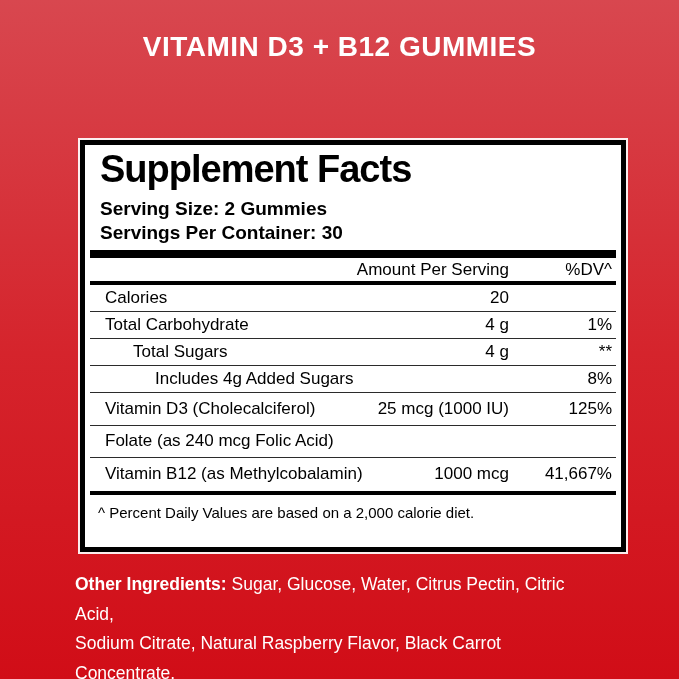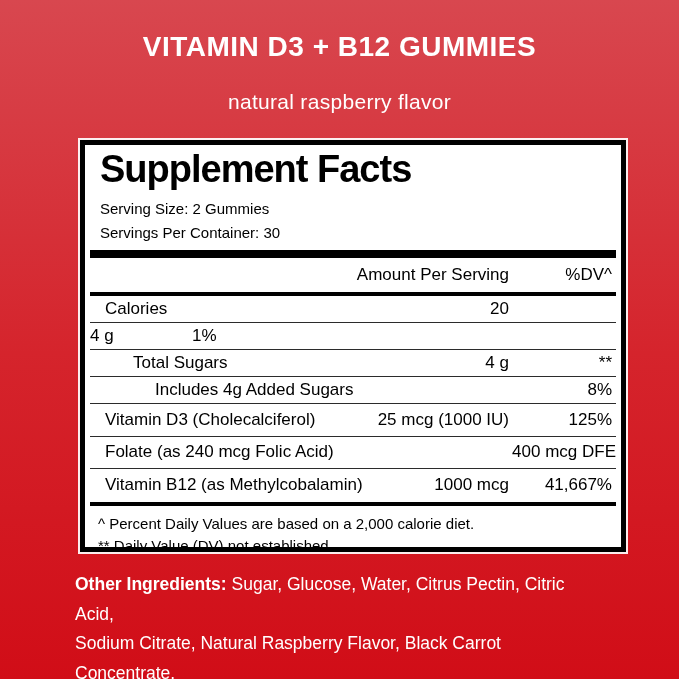--- a/index.html
+++ b/index.html
@@ -49,27 +49,27 @@
   .inner { margin: 0 5px; }
 
   .sf-title {
     margin: 3px 0 0 15px;
     font-size: 38px;
     line-height: 42px;
     font-weight: 900;
     letter-spacing: -1px;
   }
   .serving-block { margin: 7px 0 0 15px; }
-  .serving-line { font-size: 15px; line-height: 24px; font-weight: 400; }
+  .serving-line { font-size: 19px; line-height: 24px; font-weight: 700; }
 
   .bar-thick { margin-top: 5px; height: 8px; background: #000; }
   .bar-med   { height: 4px; background: #000; }
 
   .hdr-row {
-    display: flex; align-items: center; height: 38px;
+    display: flex; align-items: center; height: 27px;
     border-bottom: 4px solid #000;
     font-size: 17px;
   }
   .rows .r {
     display: flex; align-items: center; height: 27px;
     font-size: 17px;
   }
   .rows .r:not(:last-child) { border-bottom: 1.5px solid #2b2b2b; }
   .rows .r.tall { height: 32.5px; }
 
@@ -96,21 +96,20 @@
   .oi-b { font-weight: 700; }
   .oi-line2 { display: block; }
 </style>
 </head>
 <body>
 
 <div class="stage">
 
   <div class="hero">
     <div class="hero-title">VITAMIN D3 + B12 GUMMIES</div>
-    <div class="hero-sub">natural raspberry flavor</div>
   </div>
 
   <section class="panel">
     <div class="sf-title">Supplement Facts</div>
 
     <div class="serving-block">
       <div class="serving-line">Serving Size: 2 Gummies</div>
       <div class="serving-line">Servings Per Container: 30</div>
     </div>
 
@@ -123,53 +122,52 @@
         <span class="c-dv">%DV^</span>
       </div>
 
       <div class="rows">
         <div class="r">
           <span class="c-name">Calories</span>
           <span class="c-amt">20</span>
           <span class="c-dv"></span>
         </div>
         <div class="r">
+          <span class="c-name">Total Carbohydrate</span>
           <span class="c-amt">4 g</span>
           <span class="c-dv">1%</span>
         </div>
         <div class="r">
           <span class="c-name ind-1">Total Sugars</span>
           <span class="c-amt">4 g</span>
           <span class="c-dv">**</span>
         </div>
         <div class="r">
           <span class="c-name ind-2">Includes 4g Added Sugars</span>
           <span class="c-amt"></span>
           <span class="c-dv">8%</span>
         </div>
         <div class="r tall">
           <span class="c-name">Vitamin D3 (Cholecalciferol)</span>
           <span class="c-amt">25 mcg (1000 IU)</span>
           <span class="c-dv">125%</span>
         </div>
         <div class="r tall">
           <span class="c-name">Folate (as 240 mcg Folic Acid)</span>
-          <span class="c-amt">400 mcg DFE</span>
         </div>
         <div class="r tall">
           <span class="c-name">Vitamin B12 (as Methylcobalamin)</span>
           <span class="c-amt">1000 mcg</span>
           <span class="c-dv">41,667%</span>
         </div>
       </div>
 
       <div class="bar-med"></div>
 
       <div class="footnotes">
         <div class="fn">^ Percent Daily Values are based on a 2,000 calorie diet.</div>
-        <div class="fn">** Daily Value (DV) not established.</div>
       </div>
     </div>
   </section>
 
   <p class="oi"><span class="oi-b">Other Ingredients:</span><span> Sugar, Glucose, Water, Citrus Pectin, Citric Acid,</span><span class="oi-line2">Sodium Citrate, Natural Raspberry Flavor, Black Carrot Concentrate.</span></p>
 
 </div>
 
 </body></html>

